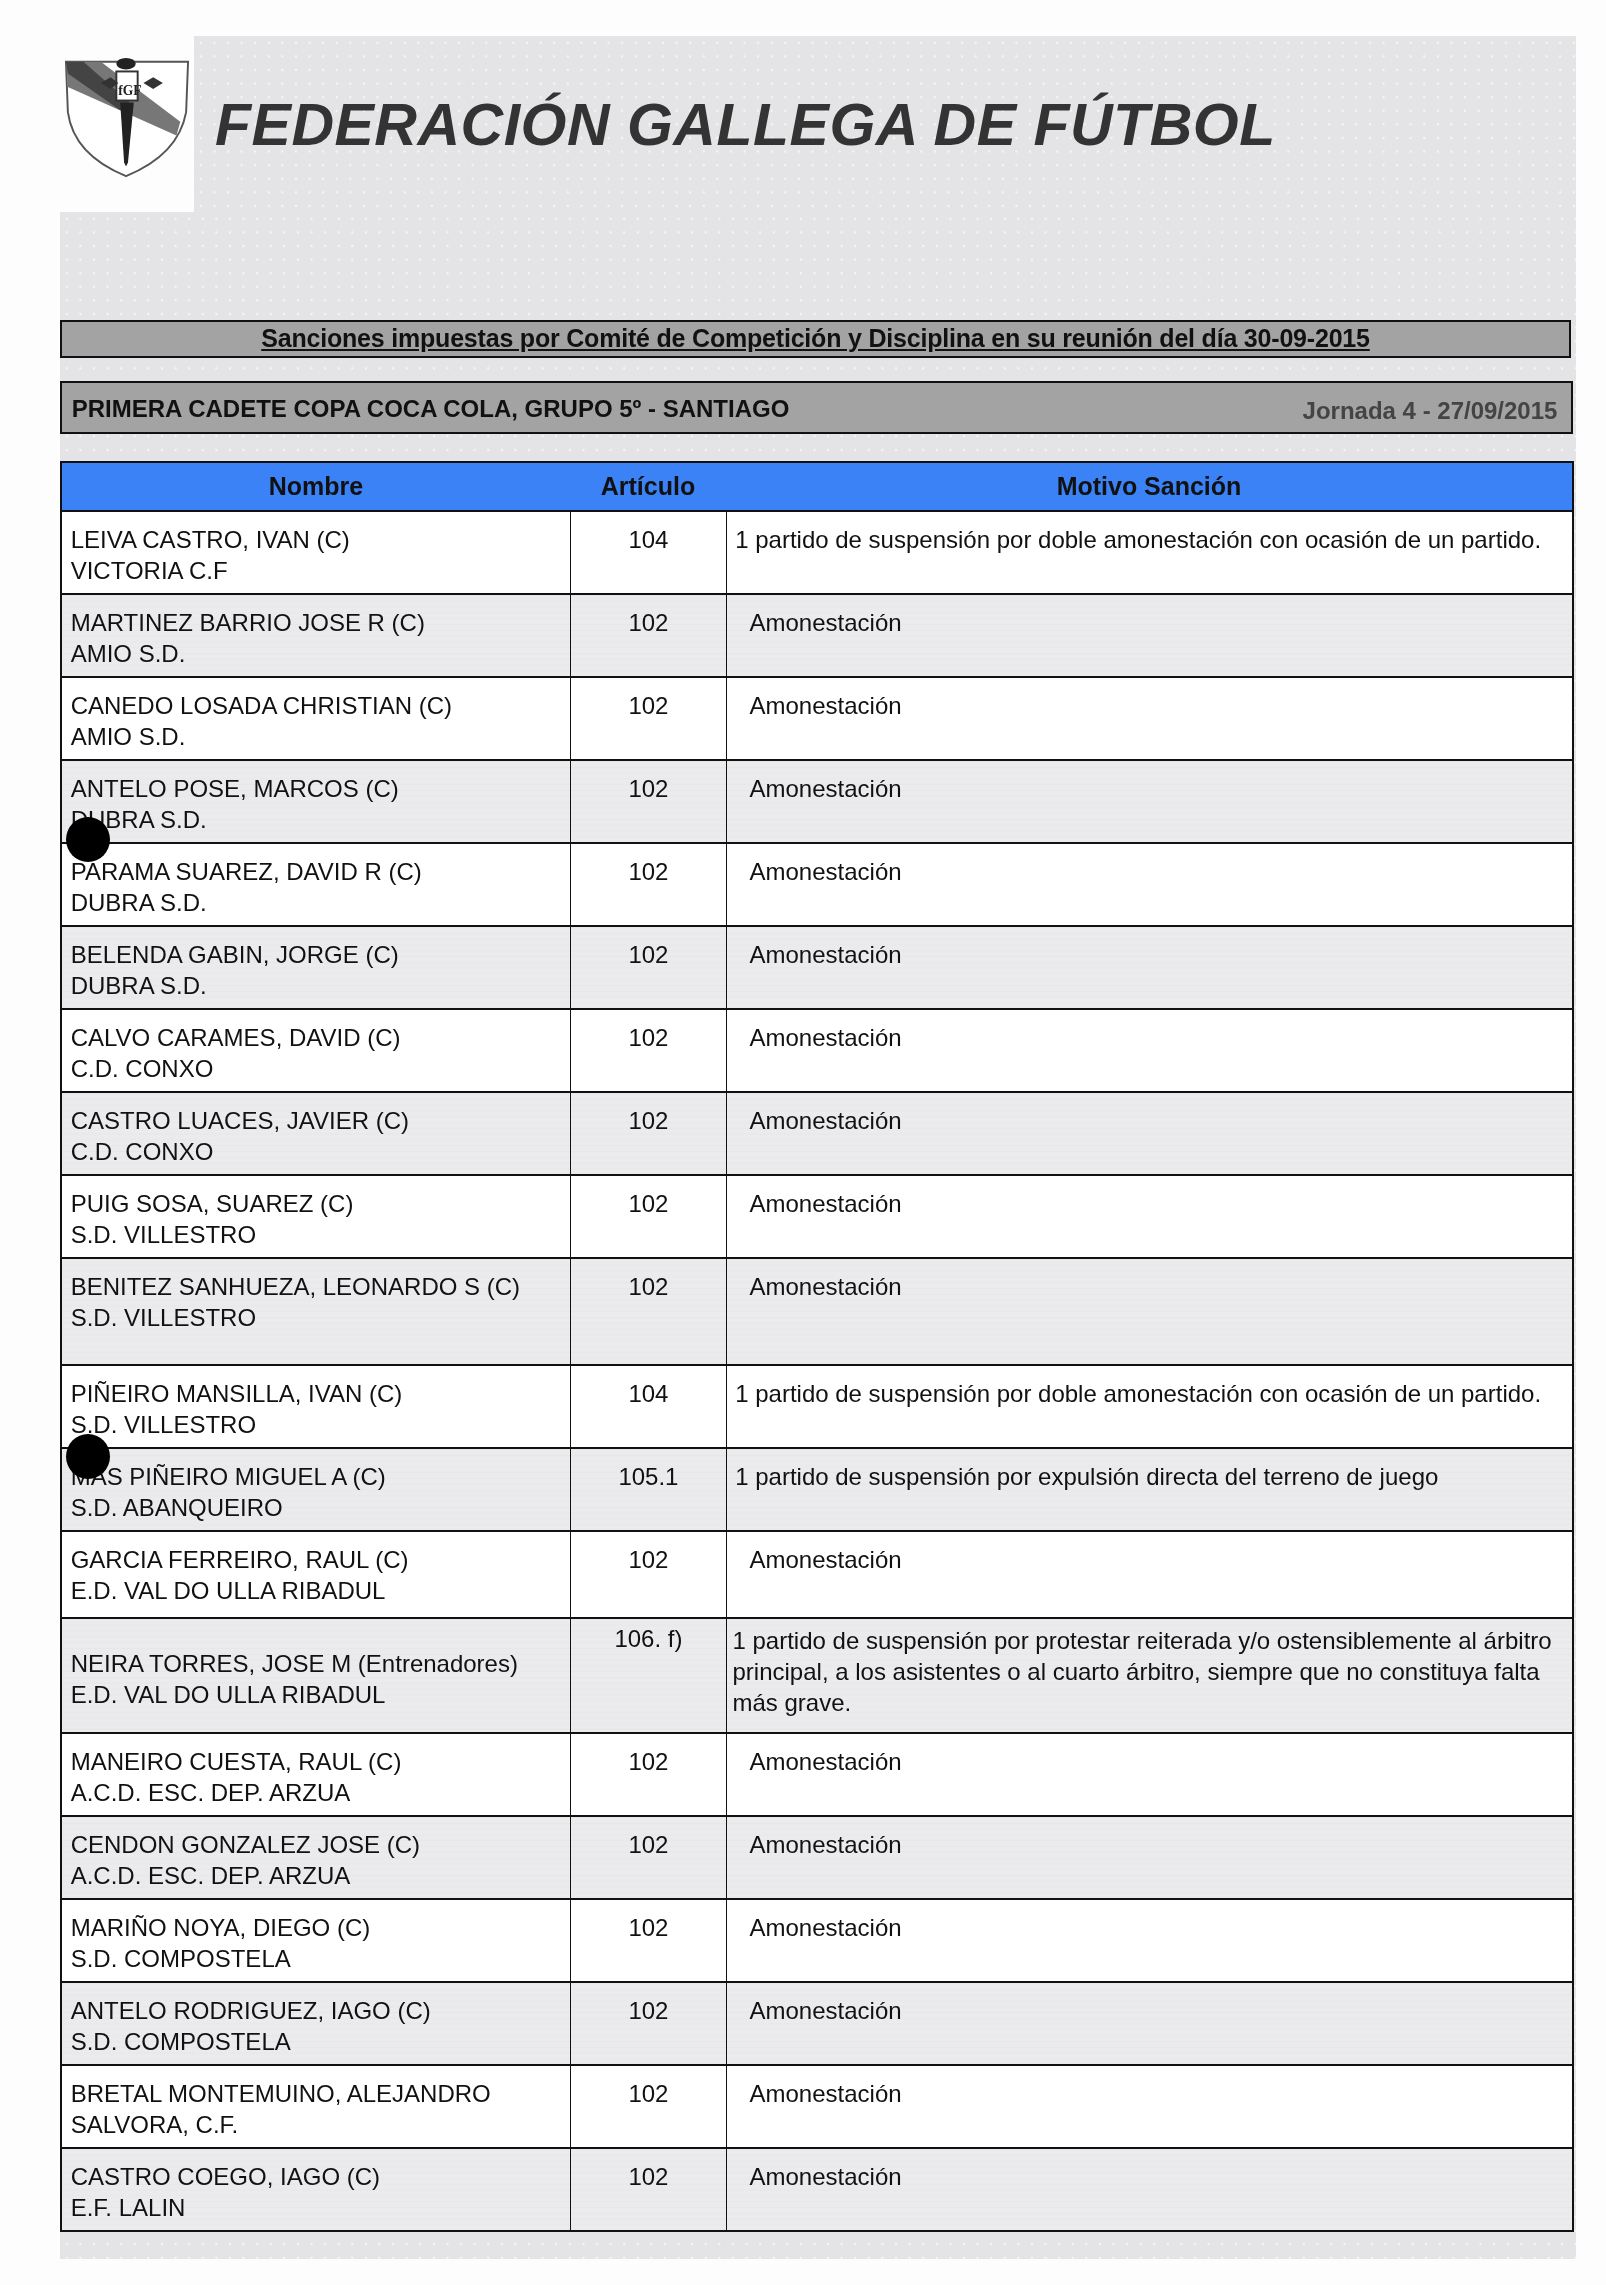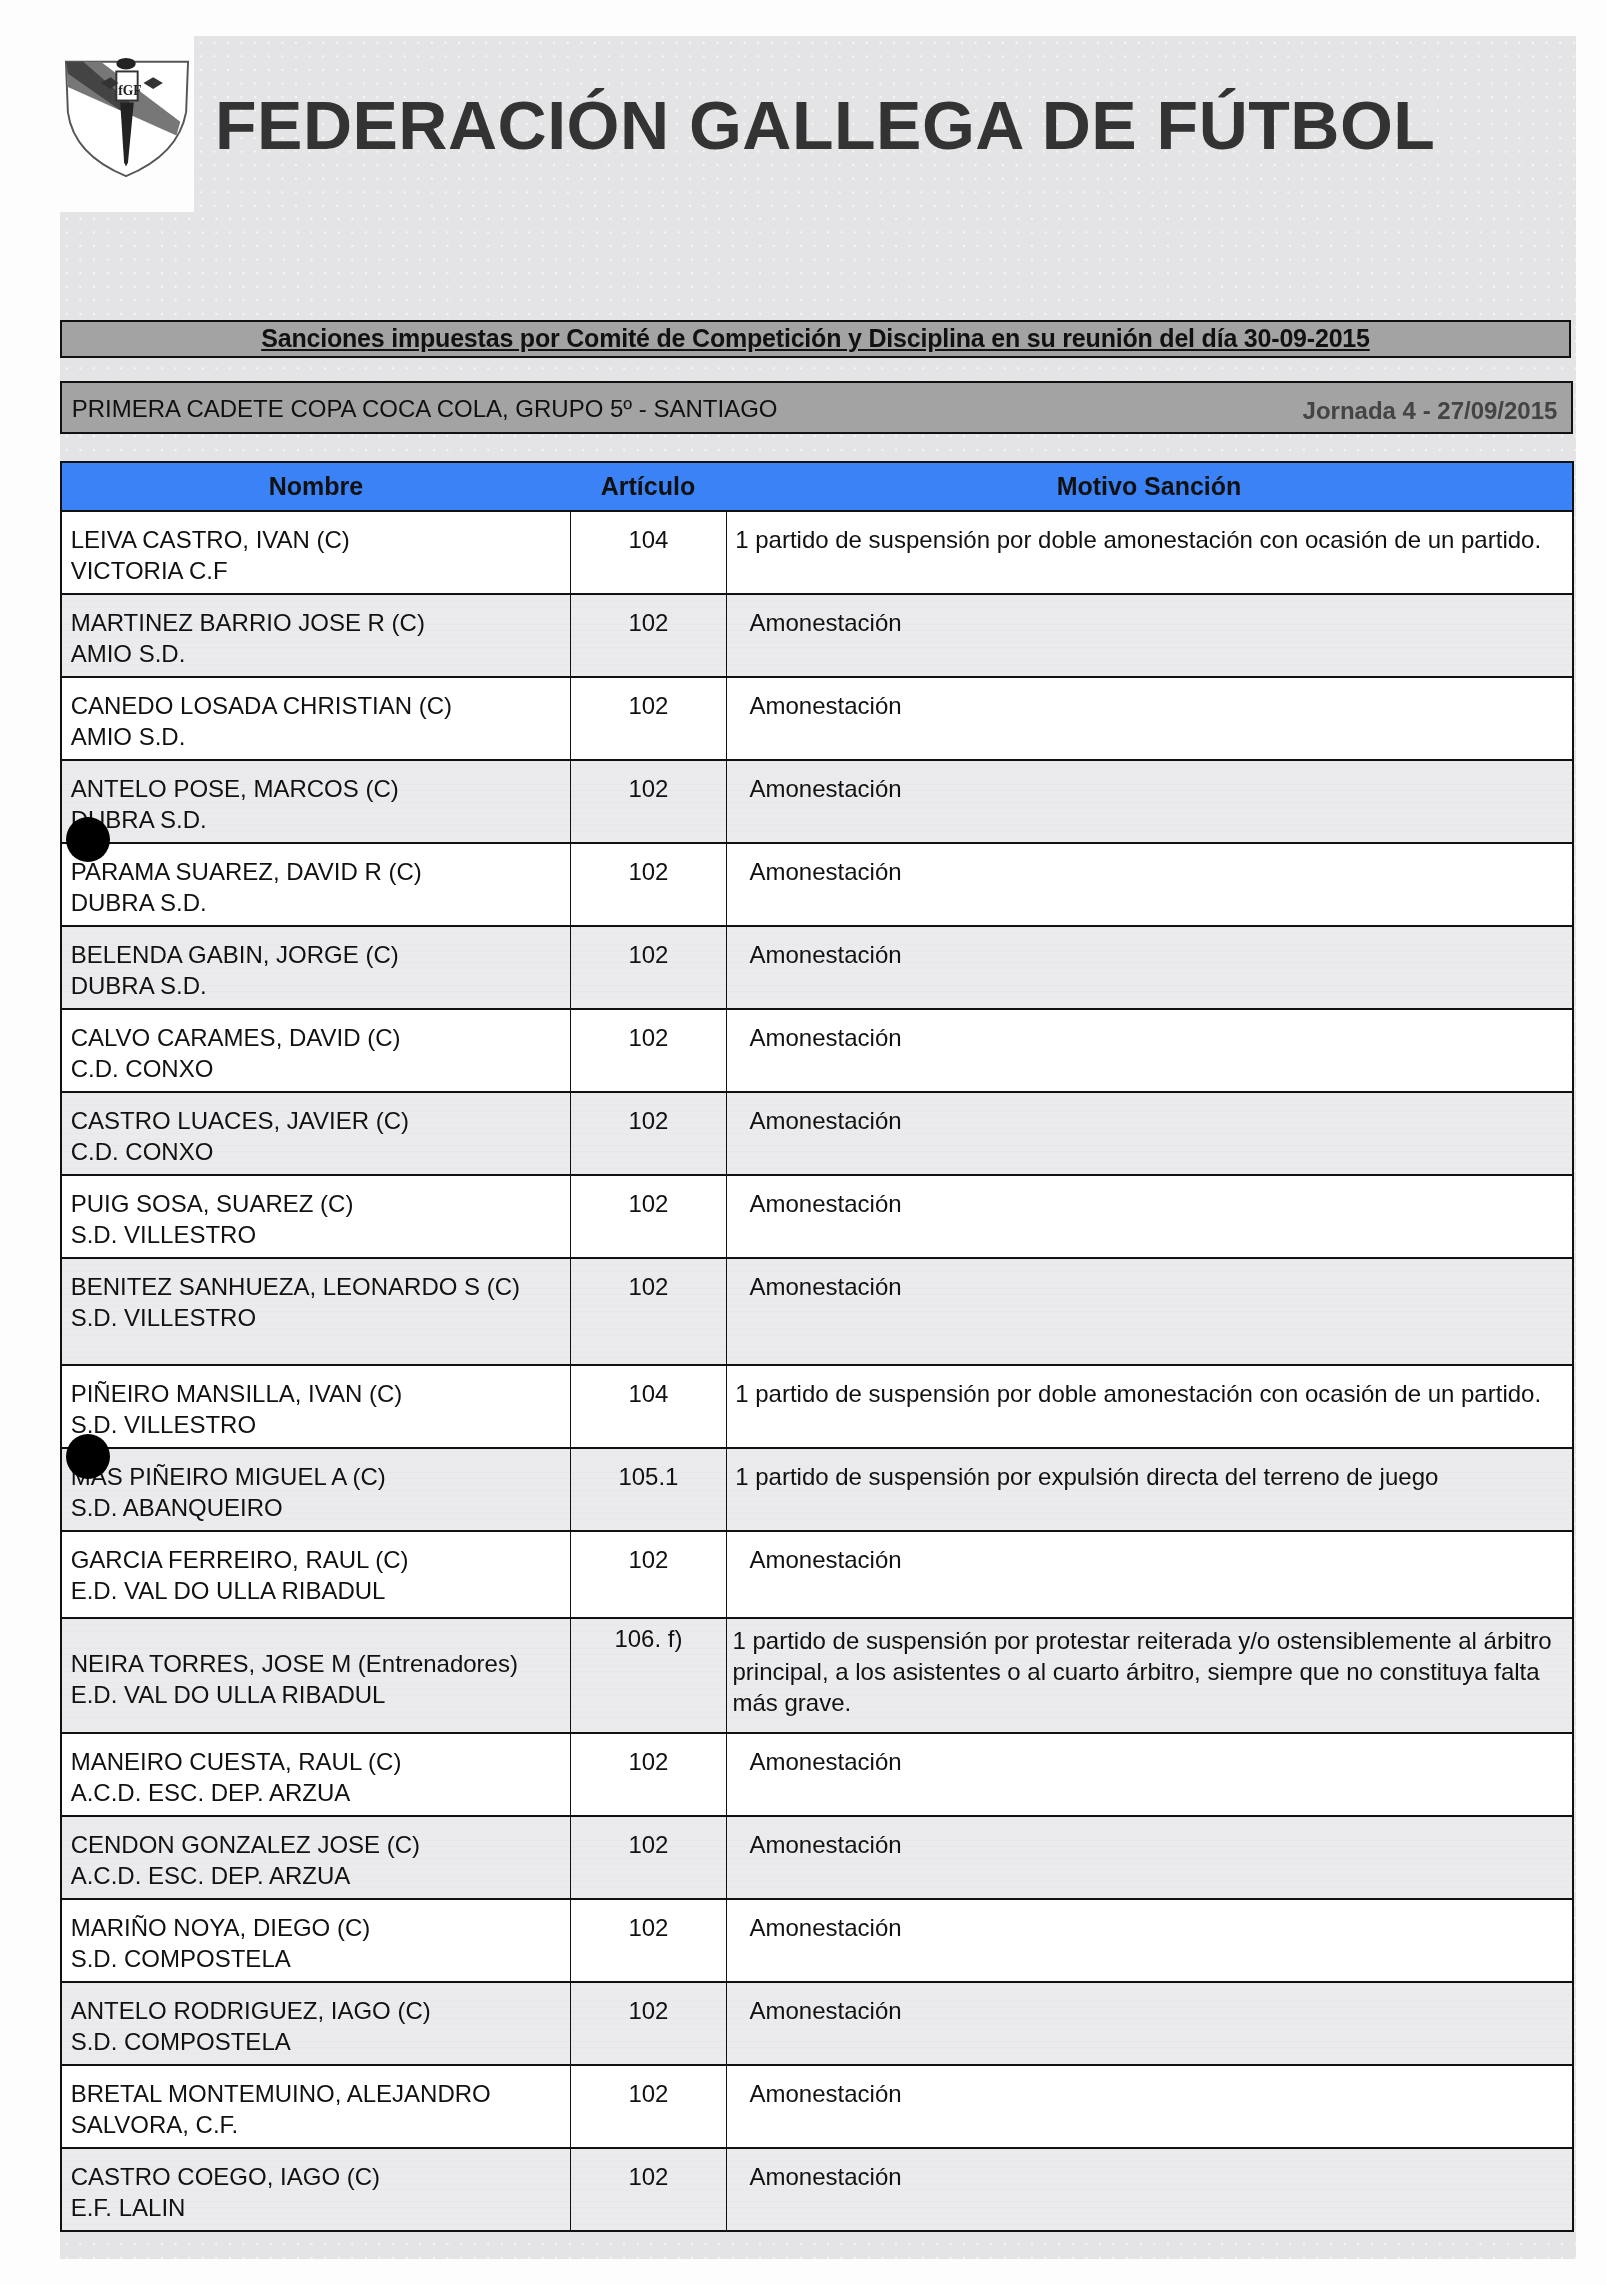--- a/index.html
+++ b/index.html
@@ -19,35 +19,35 @@
     position: absolute; left: 60px; top: 212px; width: 1516px; height: 2047px;
     background-color: #e4e4e6;
     background-image: radial-gradient(circle, #f6f6f6 1px, transparent 1.6px);
     background-size: 13.6px 13.6px;
   }
   .logo {
     position: absolute; left: 62px; top: 54px; width: 130px; height: 126px;
   }
   .org-title {
     position: absolute; left: 215px; top: 90px;
-    font-size: 68px; font-weight: bold; color: #333;
-    letter-spacing: 0.5px; white-space: nowrap; line-height: 70px;
+    font-size: 59px; font-weight: bold; color: #333;
+    letter-spacing: 0.5px; white-space: nowrap; line-height: 70px; font-style: italic;
   }
   .box {
     position: absolute; background: #a3a3a3; border: 2.9px solid #111; box-sizing: border-box;
   }
   .title-box { left: 60px; top: 320px; width: 1511px; height: 38px; }
   .title-box .txt {
     position: absolute; left: 0; right: 0; top: 1.9px; text-align: center;
     font-size: 25px; font-weight: bold; text-decoration: underline; white-space: nowrap;
     letter-spacing: -0.2px;
   }
   .sub-box { left: 60px; top: 381px; width: 1513px; height: 53px; }
   .sub-box .comp {
-    position: absolute; left: 9.7px; top: 11.6px; font-size: 24px; font-weight: normal; white-space: nowrap;
+    position: absolute; left: 9.7px; top: 11.6px; font-size: 24px; font-weight: bold; white-space: nowrap;
   }
   .sub-box .jornada {
     position: absolute; right: 13.6px; top: 13.6px; font-size: 24px; font-weight: bold; color: #444; white-space: nowrap;
   }
   table.sanctions {
     position: absolute; left: 60px; top: 461px; width: 1513px;
     border-collapse: collapse; table-layout: fixed;
     border: 2.9px solid #111;
   }
   table.sanctions th {

